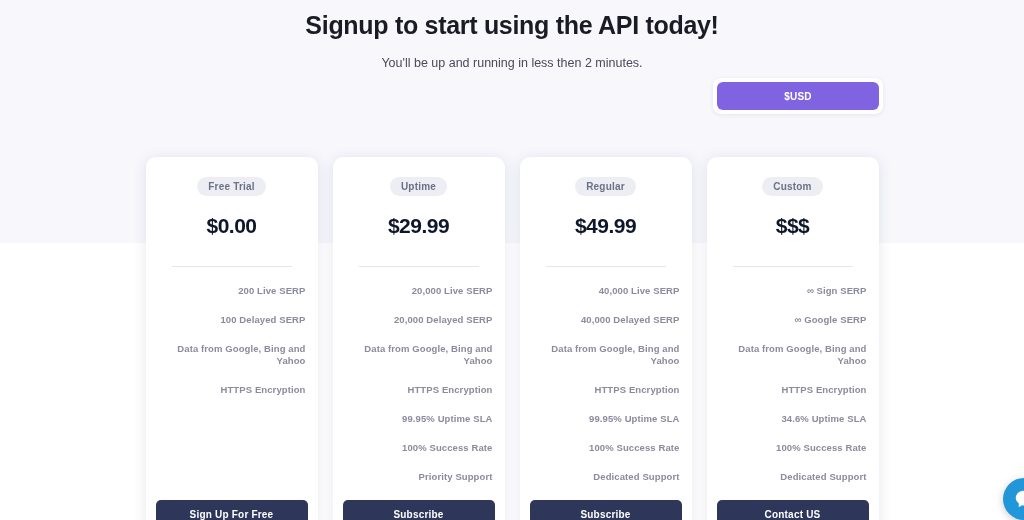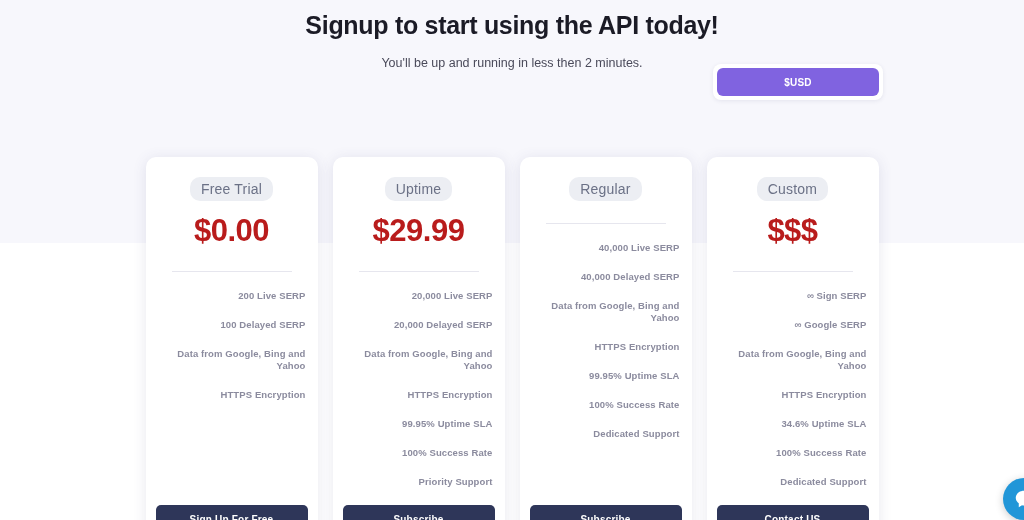--- a/index.html
+++ b/index.html
@@ -50,21 +50,21 @@
   #page-subtitle {
     margin-top: 16px;
     font-size: 12.5px;
     color: #4a4a5a;
     font-weight: 400;
   }
 
   
   #currency-toggle-wrap {
     position: absolute;
-    top: 64px;
+    top: 78px;
     left: 713px;
     width: 170px;
     height: 36px;
     background: #ffffff;
     border-radius: 8px;
     box-shadow: 0 1px 4px rgba(60, 60, 110, 0.10);
     display: flex;
     align-items: center;
     padding: 4px;
   }
@@ -109,32 +109,32 @@
     box-shadow: 0 2px 14px rgba(70, 70, 120, 0.13);
     padding: 20px 12px 14px 12px;
     display: flex;
     flex-direction: column;
     align-items: center;
   }
 
   .plan-badge {
     background: #eceef3;
     color: #6b7186;
-    font-size: 14px;
-    font-weight: normal;
+    font-size: 10px;
+    font-weight: bold;
     padding: 4px 11px;
     border-radius: 10px;
     letter-spacing: 0.2px;
   }
 
   .plan-price {
     margin-top: 12px;
-    font-size: 31px;
-    font-weight: bold;
-    color: #b91c1c;
+    font-size: 21px;
+    font-weight: bold;
+    color: #0f172a;
     letter-spacing: -0.5px;
     line-height: 36px;
   }
 
   .card-divider {
     margin-top: 22px;
     width: 120px;
     height: 1px;
     background: #e6e6ee;
   }
@@ -233,20 +233,21 @@
           <li class="feature-item">Data from Google, Bing and Yahoo</li>
           <li class="feature-item">HTTPS Encryption</li>
           <li class="feature-item">99.95% Uptime SLA</li>
           <li class="feature-item">100% Success Rate</li>
           <li class="feature-item">Priority Support</li>
         </ul>
         <button class="plan-cta">Subscribe</button>
       </div>
       <div class="pricing-card">
         <div class="plan-badge">Regular</div>
+        <div class="plan-price">$49.99</div>
         <div class="card-divider"></div>
         <ul class="feature-list">
           <li class="feature-item">40,000 Live SERP</li>
           <li class="feature-item">40,000 Delayed SERP</li>
           <li class="feature-item">Data from Google, Bing and Yahoo</li>
           <li class="feature-item">HTTPS Encryption</li>
           <li class="feature-item">99.95% Uptime SLA</li>
           <li class="feature-item">100% Success Rate</li>
           <li class="feature-item">Dedicated Support</li>
         </ul>

